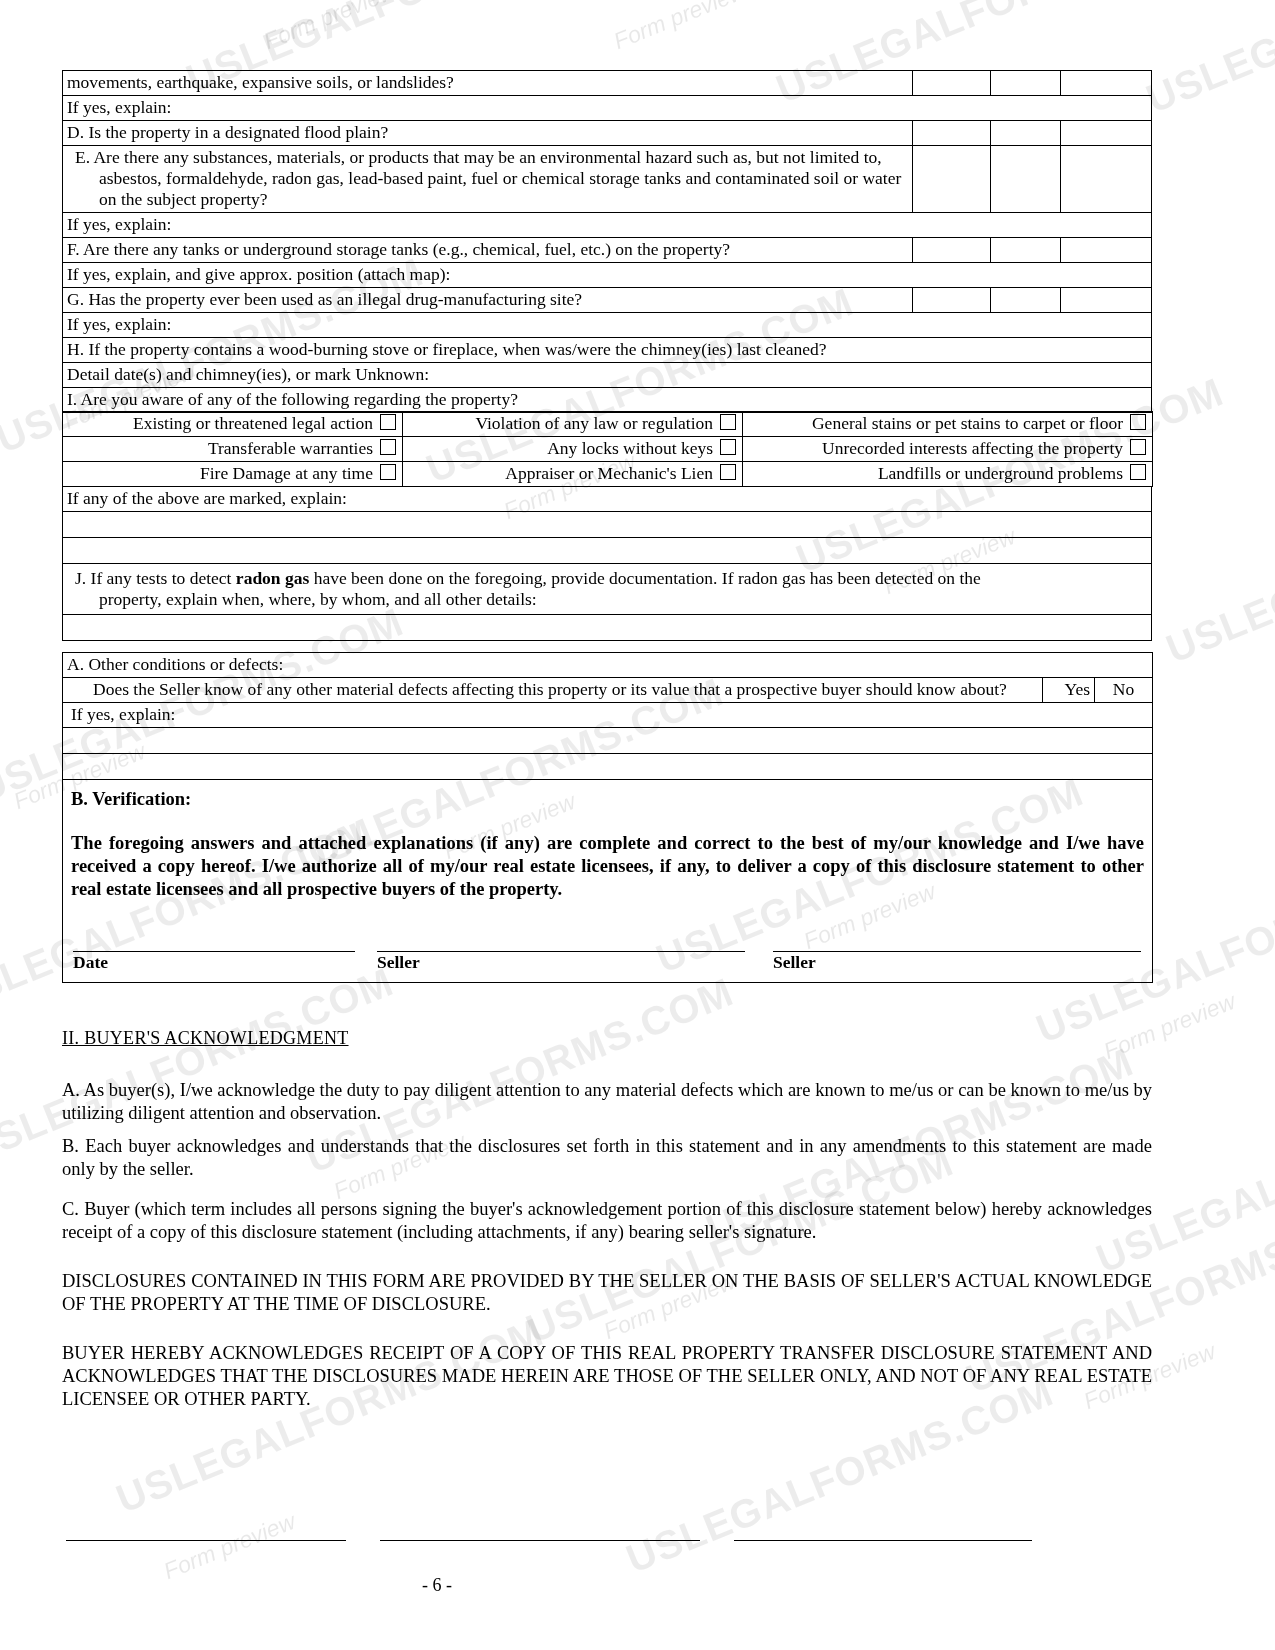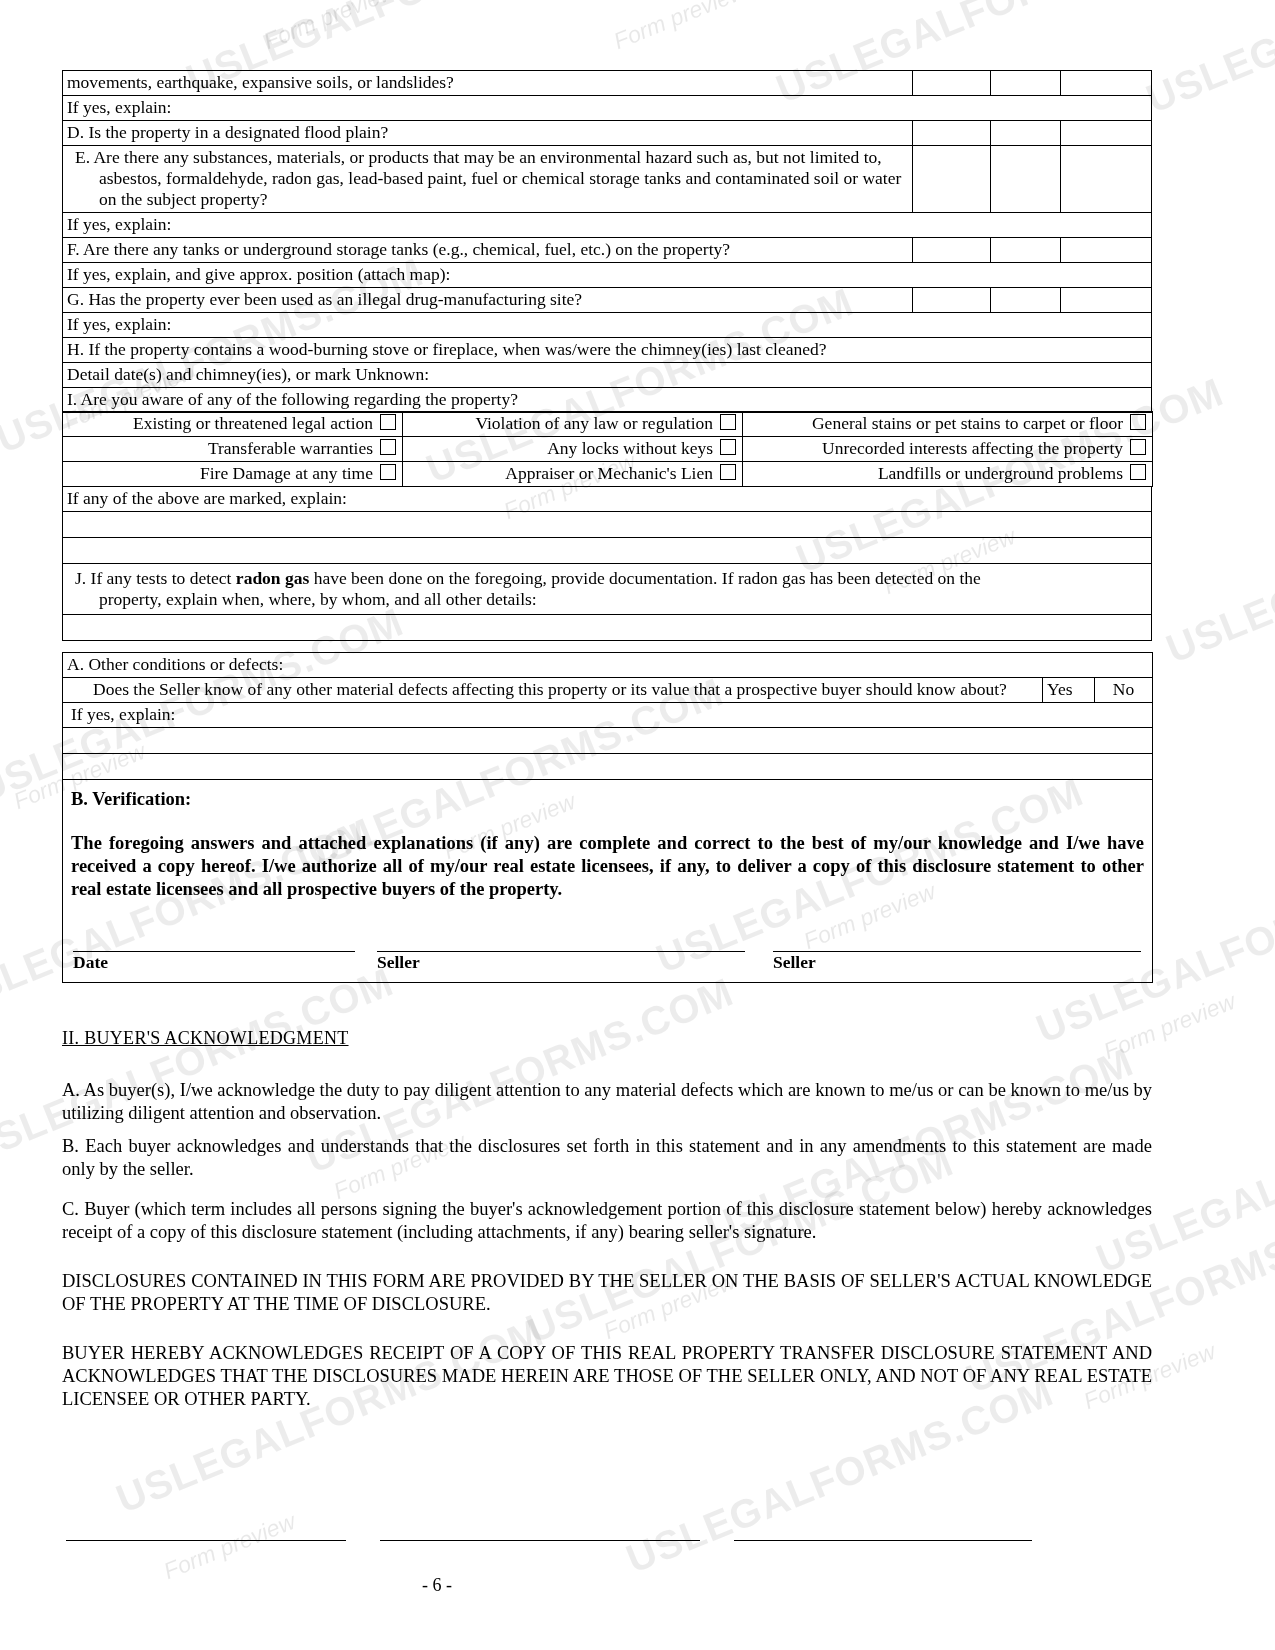--- a/index.html
+++ b/index.html
@@ -314,21 +314,21 @@
         <col style="width:58px">
       </colgroup>
       <tbody>
         <tr>
           <td class="indent2" colspan="3">A. Other conditions or defects:</td>
         </tr>
         <tr>
           <td>
             <span class="hang" style="padding-left:26px; text-indent:0;">Does the Seller know of any other material defects affecting this property or its value that a prospective buyer should know about?</span>
           </td>
-          <td style="text-align:left; vertical-align:top;">Yes</td>
+          <td style="text-align:right; vertical-align:top;">Yes</td>
           <td style="text-align:center; vertical-align:top;">No</td>
         </tr>
         <tr>
           <td colspan="3" style="padding-left:8px;">If yes, explain:</td>
         </tr>
         <tr class="blankrow">
           <td colspan="3"></td>
         </tr>
         <tr class="blankrow">
           <td colspan="3"></td>

